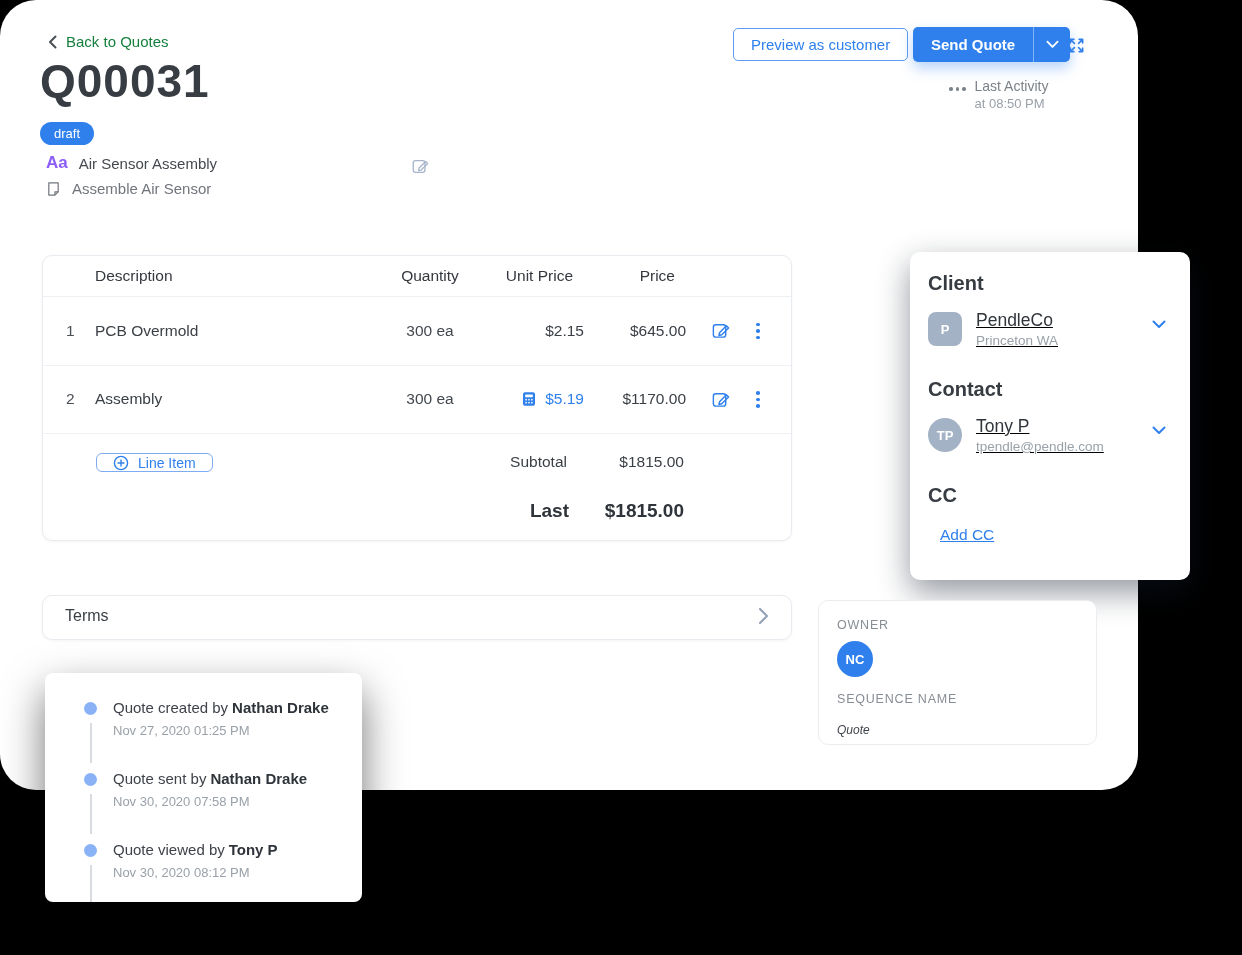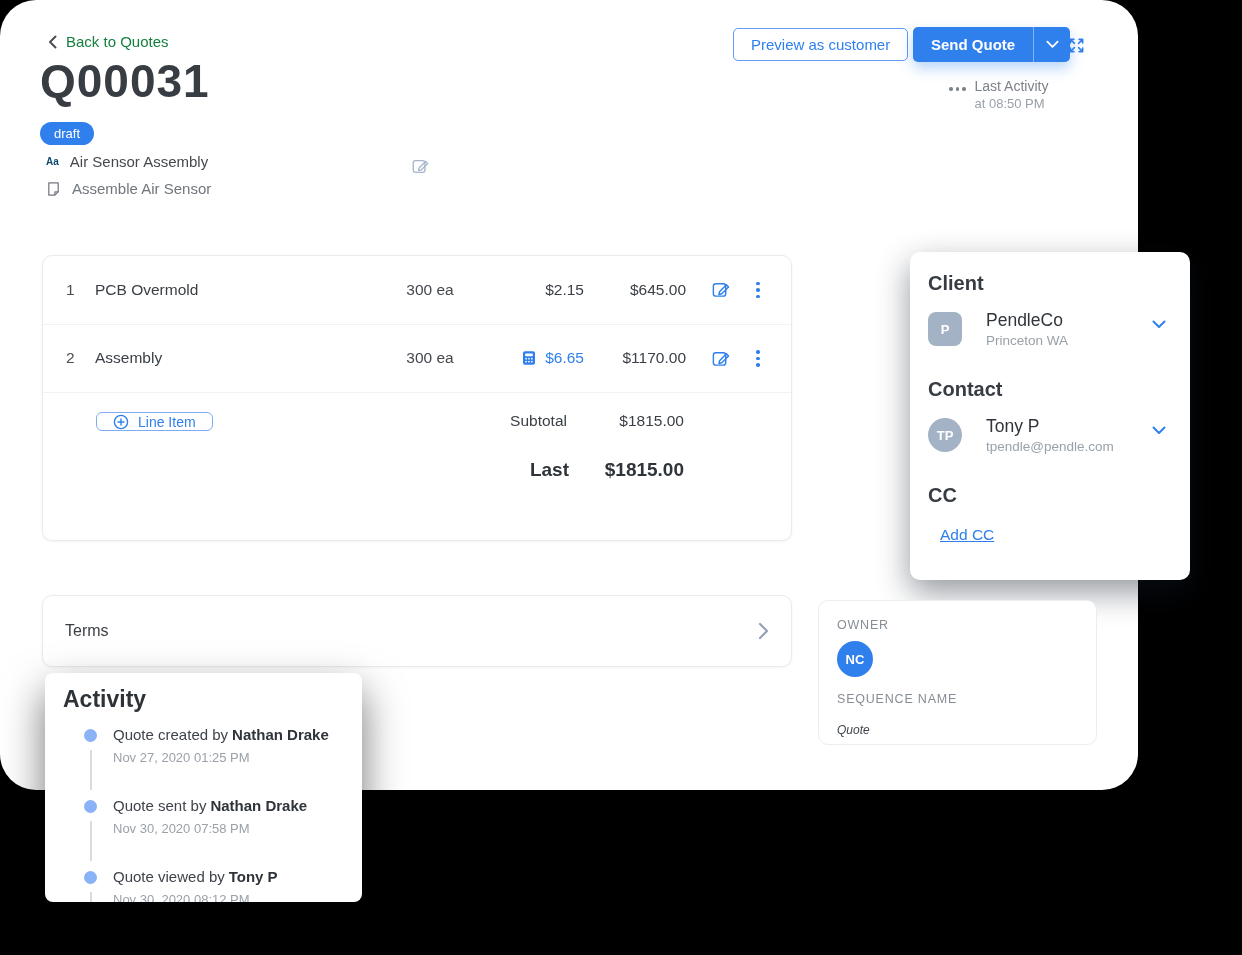--- a/index.html
+++ b/index.html
@@ -14,21 +14,21 @@
   
   .back-link { position:absolute; left:48px; top:33px; display:flex; align-items:center;
     gap:9px; color:#15803d; font-size:15px; cursor:pointer; }
   .quote-number { position:absolute; left:40px; top:54px; font-size:46px; font-weight:600;
     color:#383d43; letter-spacing:1px; }
   .badge { position:absolute; left:40px; top:122px; background:#2f80ed; color:#fff;
     font-size:13px; padding:4px 14px; border-radius:13px; }
   .meta-row { position:absolute; display:flex; align-items:center; gap:11px; font-size:15px; }
   .meta-name { left:46px; top:153px; color:#45494f; }
   .meta-desc { left:46px; top:180px; color:#71767d; }
-  .aa-glyph { color:#0c4a6e; font-weight:600; font-size:10px; }
+  .aa-glyph { color:#8b5cf6; font-weight:600; font-size:17px; }
   .edit-top { position:absolute; left:411px; top:157px; color:#a8b6cb; cursor:pointer; }
 
   .btn-outline { position:absolute; left:733px; top:28px; height:33px; padding:0 17px;
     display:flex; align-items:center; border:1px solid #5e9bf2; border-radius:5px;
     color:#2f80ed; font-size:15px; background:#fff; cursor:pointer; }
   .btn-split { position:absolute; left:913px; top:27px; height:35px; display:flex;
     background:#2f80ed; border-radius:5px; color:#fff; cursor:pointer;
     box-shadow:0 6px 14px rgba(47,128,237,.35); }
   .btn-split .label { display:flex; align-items:center; padding:0 18px; font-size:15px; font-weight:600; }
   .btn-split .divider { width:1px; background:rgba(255,255,255,.4); margin:0; }
@@ -73,32 +73,32 @@
   
   .client-card { position:absolute; left:910px; top:252px; width:280px; height:328px;
     background:#fff; border-radius:10px; padding:20px 18px;
     box-shadow:0 12px 32px rgba(15,25,40,.45); }
   .side-label { font-size:20px; color:#373c42; font-weight:700; }
   .person-row { display:flex; align-items:center; margin-top:15px; position:relative; }
   .avatar { width:34px; height:34px; display:flex; align-items:center; justify-content:center;
     color:#fff; font-size:13px; font-weight:600; background:#a3b2c4; flex:none; }
   .avatar.square { border-radius:8px; }
   .avatar.round { border-radius:50%; }
-  .person-info { margin-left:24px; }
+  .person-info { margin-left:14px;text-decoration:underline; }
   .person-name { font-size:17.5px; color:#30353b; font-weight:500; }
   .person-sub { font-size:13.5px; color:#99a1a9; margin-top:2px; }
   .row-caret { position:absolute; right:6px; top:10px; color:#2f80ed; cursor:pointer; }
   .gap-lg { margin-top:30px; }
   .add-cc { display:inline-block; margin-top:19px; margin-left:12px; color:#2f80ed;
     font-size:15.5px; font-weight:500; text-decoration:underline; cursor:pointer; }
 
   
-  .terms-card { position:absolute; left:42px; top:595px; width:750px; height:72px;
+  .terms-card { position:absolute; left:42px; top:595px; width:750px; height:45px;
     background:#fff; border:1px solid #e8ebef; border-radius:10px; display:flex;
-    align-items:center; justify-content:space-between; padding:14px 22px;
+    align-items:flex-end; justify-content:space-between; padding:14px 22px;
     box-shadow:0 1px 3px rgba(20,35,60,.05); cursor:pointer; }
   .terms-label { font-size:16px; color:#3a3f45; }
   .terms-caret { color:#93a2b5; }
 
   
   .owner-card { position:absolute; left:818px; top:600px; width:279px; height:145px;
     background:#ffffff; border:1px solid #ebedf0; border-radius:10px; padding:17px 18px; }
   .caps-label { font-size:12.5px; color:#878d94; letter-spacing:.8px; }
   .owner-avatar { width:36px; height:36px; border-radius:50%; background:#2f80ed; color:#fff;
     font-size:13px; font-weight:600; display:flex; align-items:center; justify-content:center;
@@ -188,20 +188,28 @@
           <i></i>
           <i></i>
         </span>
       <span>
         <div class="la-label">Last Activity</div>
         <div class="la-time">at 08:50 PM</div>
       </span>
     </div>
 
     <div class="items-card">
+      <div class="grid-row thead">
+        <span></span>
+        <span>Description</span>
+        <span class="th-qty">Quantity</span>
+        <span class="th-unit">Unit Price</span>
+        <span class="th-price">Price</span>
+        <span></span>
+      </div>
 
       <div class="grid-row item-row">
         <span class="td-num">1</span>
         <span>PCB Overmold</span>
         <span class="td-qty">300 ea</span>
         <span class="td-unit">
             <span>$2.15</span>
           </span>
         <span class="td-price">$645.00</span>
         <span class="td-actions">
@@ -229,21 +237,21 @@
                 <rect x="2.5" y="1.5" width="15" height="17" rx="2.5"></rect>
                 <rect x="5.2" y="4.3" width="9.6" height="3.4" rx="0.6" fill="#fff"></rect>
                 <circle cx="6.4" cy="10.8" r="1.05" fill="#fff"></circle>
                 <circle cx="10" cy="10.8" r="1.05" fill="#fff"></circle>
                 <circle cx="13.6" cy="10.8" r="1.05" fill="#fff"></circle>
                 <circle cx="6.4" cy="14.6" r="1.05" fill="#fff"></circle>
                 <circle cx="10" cy="14.6" r="1.05" fill="#fff"></circle>
                 <circle cx="13.6" cy="14.6" r="1.05" fill="#fff"></circle>
               </svg>
           </span>
-          <span>$6.65</span>
+          <span>$5.19</span>
         </span>
         <span class="td-price">$1170.00</span>
         <span class="td-actions">
           <span>
             <svg width="19" height="19" viewBox="0 0 20 20" fill="none" stroke="currentColor" stroke-width="1.5" stroke-linecap="round" stroke-linejoin="round">
                 <rect x="2.5" y="4" width="13" height="13" rx="2.5"></rect>
                 <path d="M9 12.3 L16.2 5 L18.5 7.3 L11.3 14.5 L8.4 15.2 z"></path>
               </svg>
           </span>
           <span class="kebab">
@@ -315,21 +323,20 @@
   </div>
 
   <div class="owner-card">
     <div class="caps-label">OWNER</div>
     <div class="owner-avatar">NC</div>
     <div class="caps-label seq-label">SEQUENCE NAME</div>
     <div class="seq-value">Quote</div>
   </div>
 
   <div class="activity-card">
-    <div class="activity-title">Activity</div>
     <div class="timeline">
 
       <div class="t-item">
         <span class="t-dot"></span>
         <span class="t-line"></span>
         <div class="t-text"><span>Quote created by</span><b>Nathan Drake</b></div>
         <div class="t-date">Nov 27, 2020 01:25 PM</div>
       </div>
 
       <div class="t-item">

